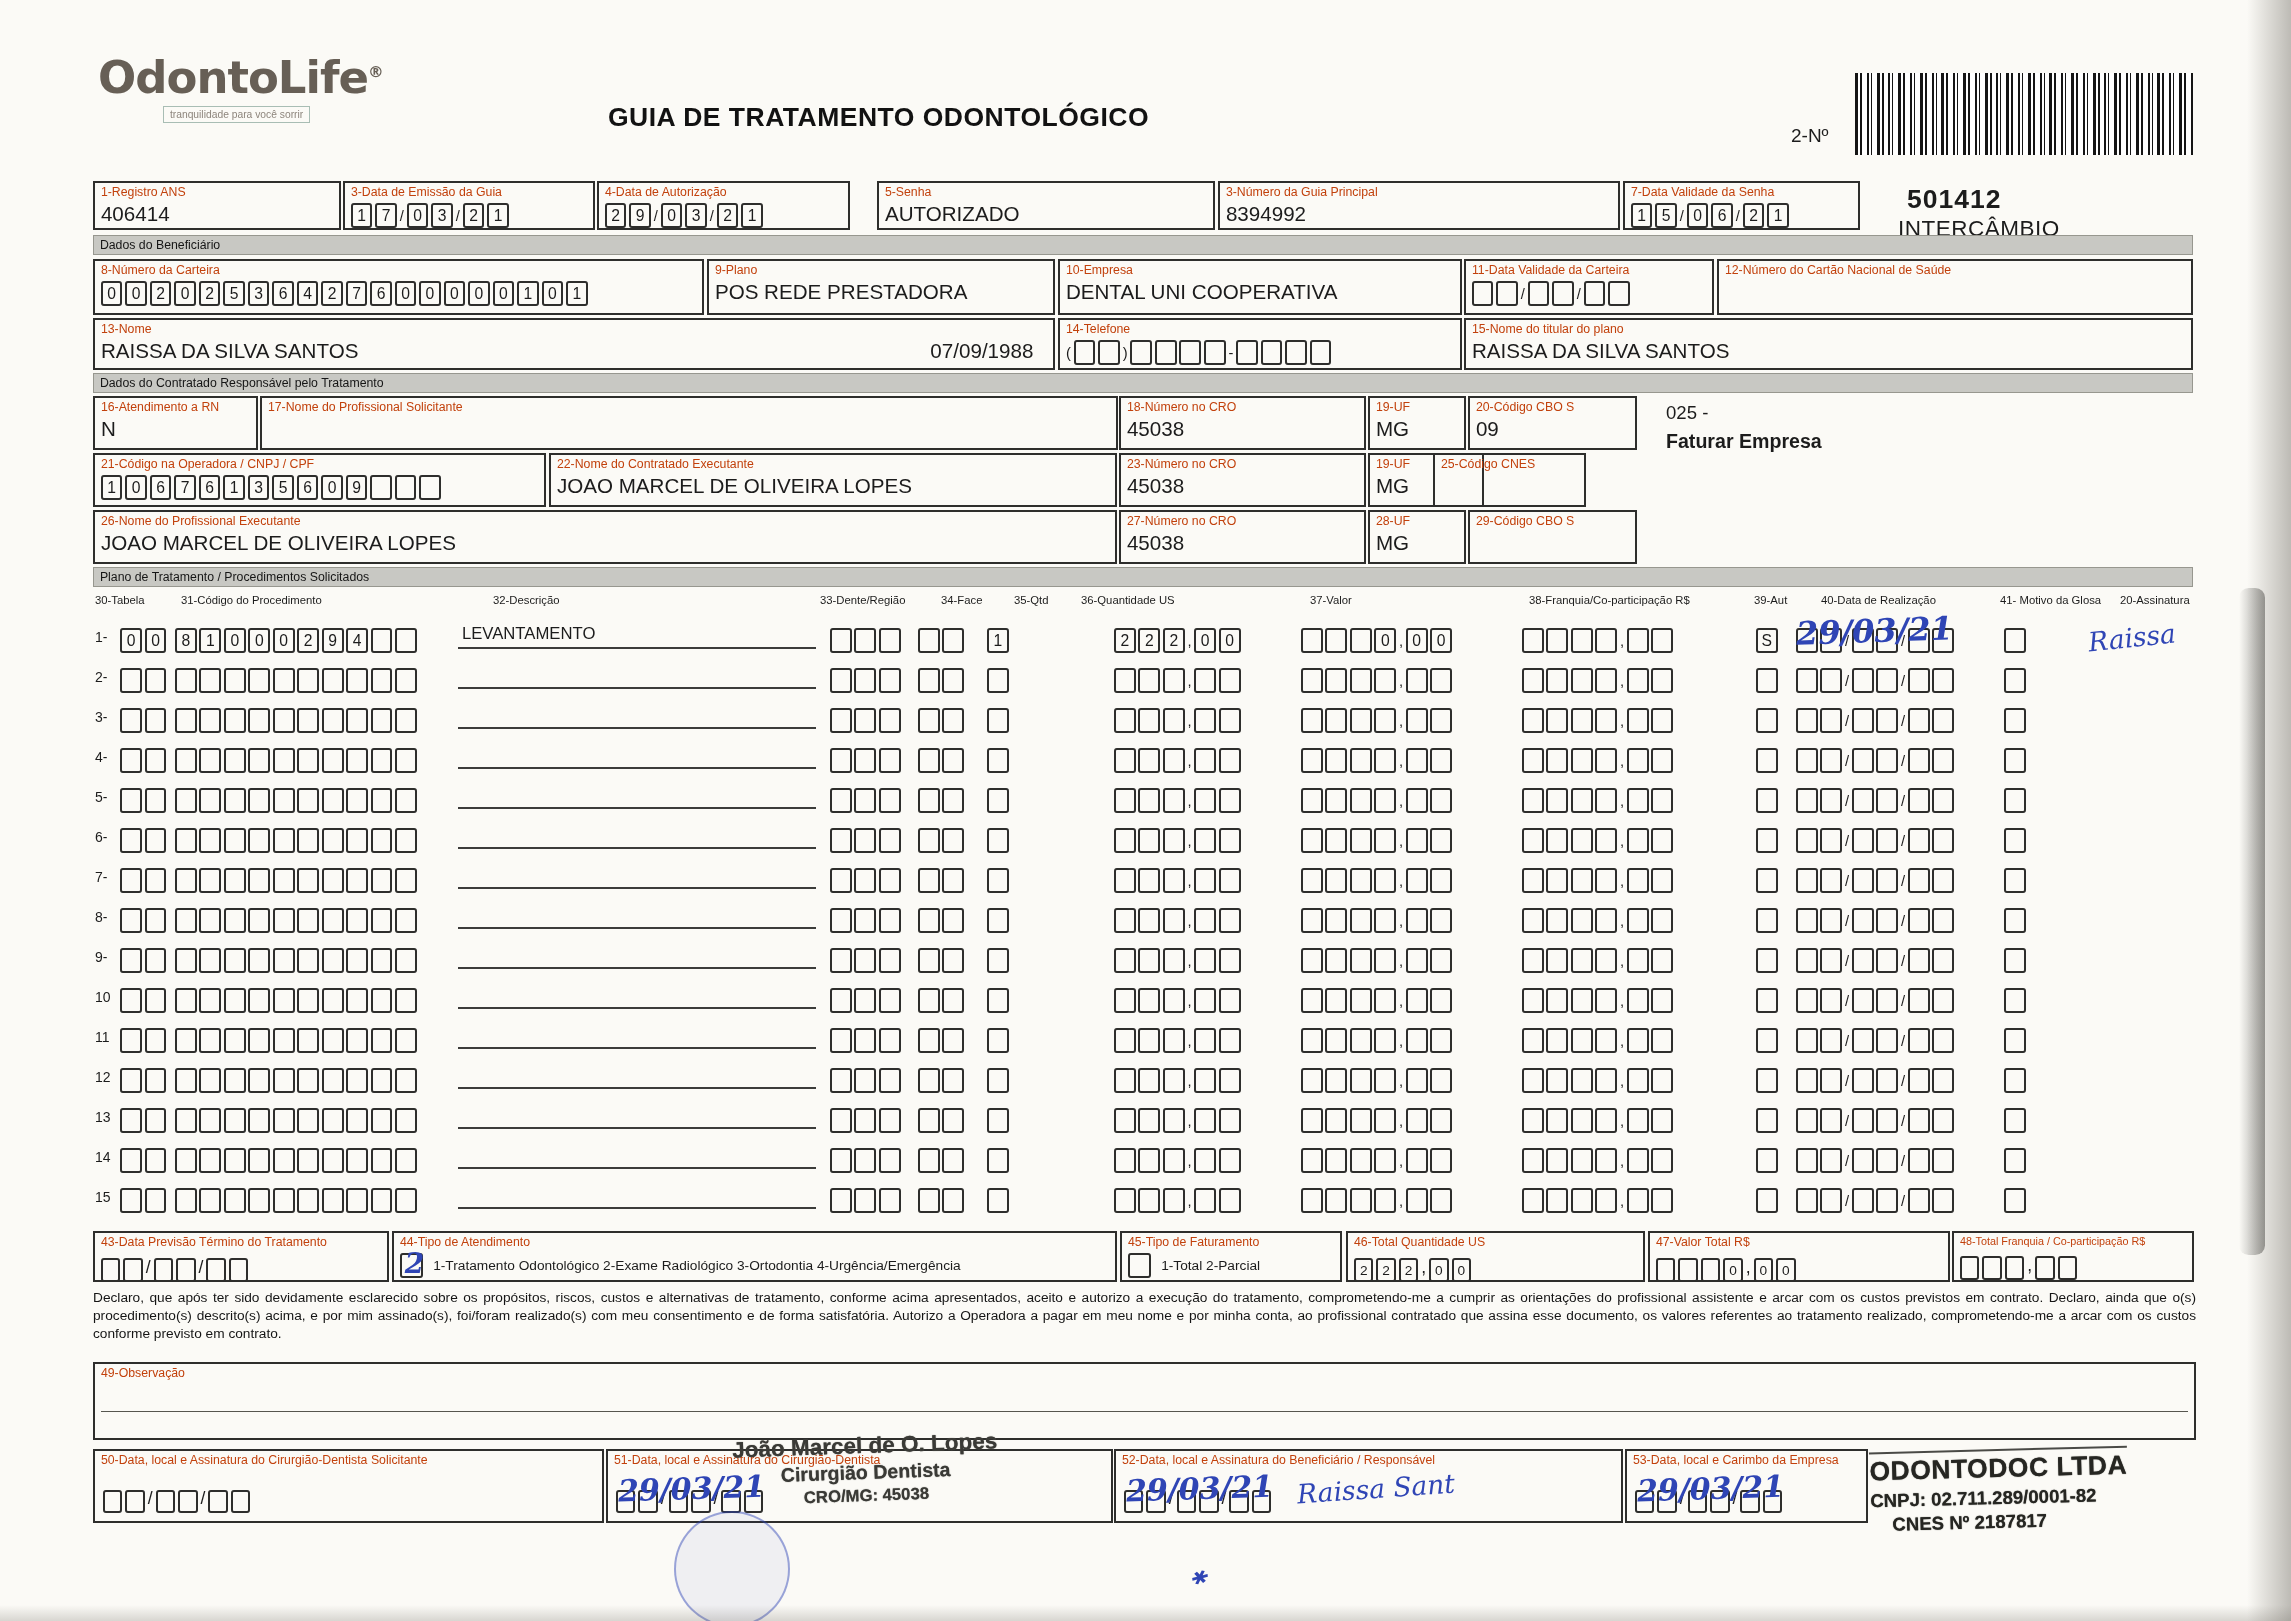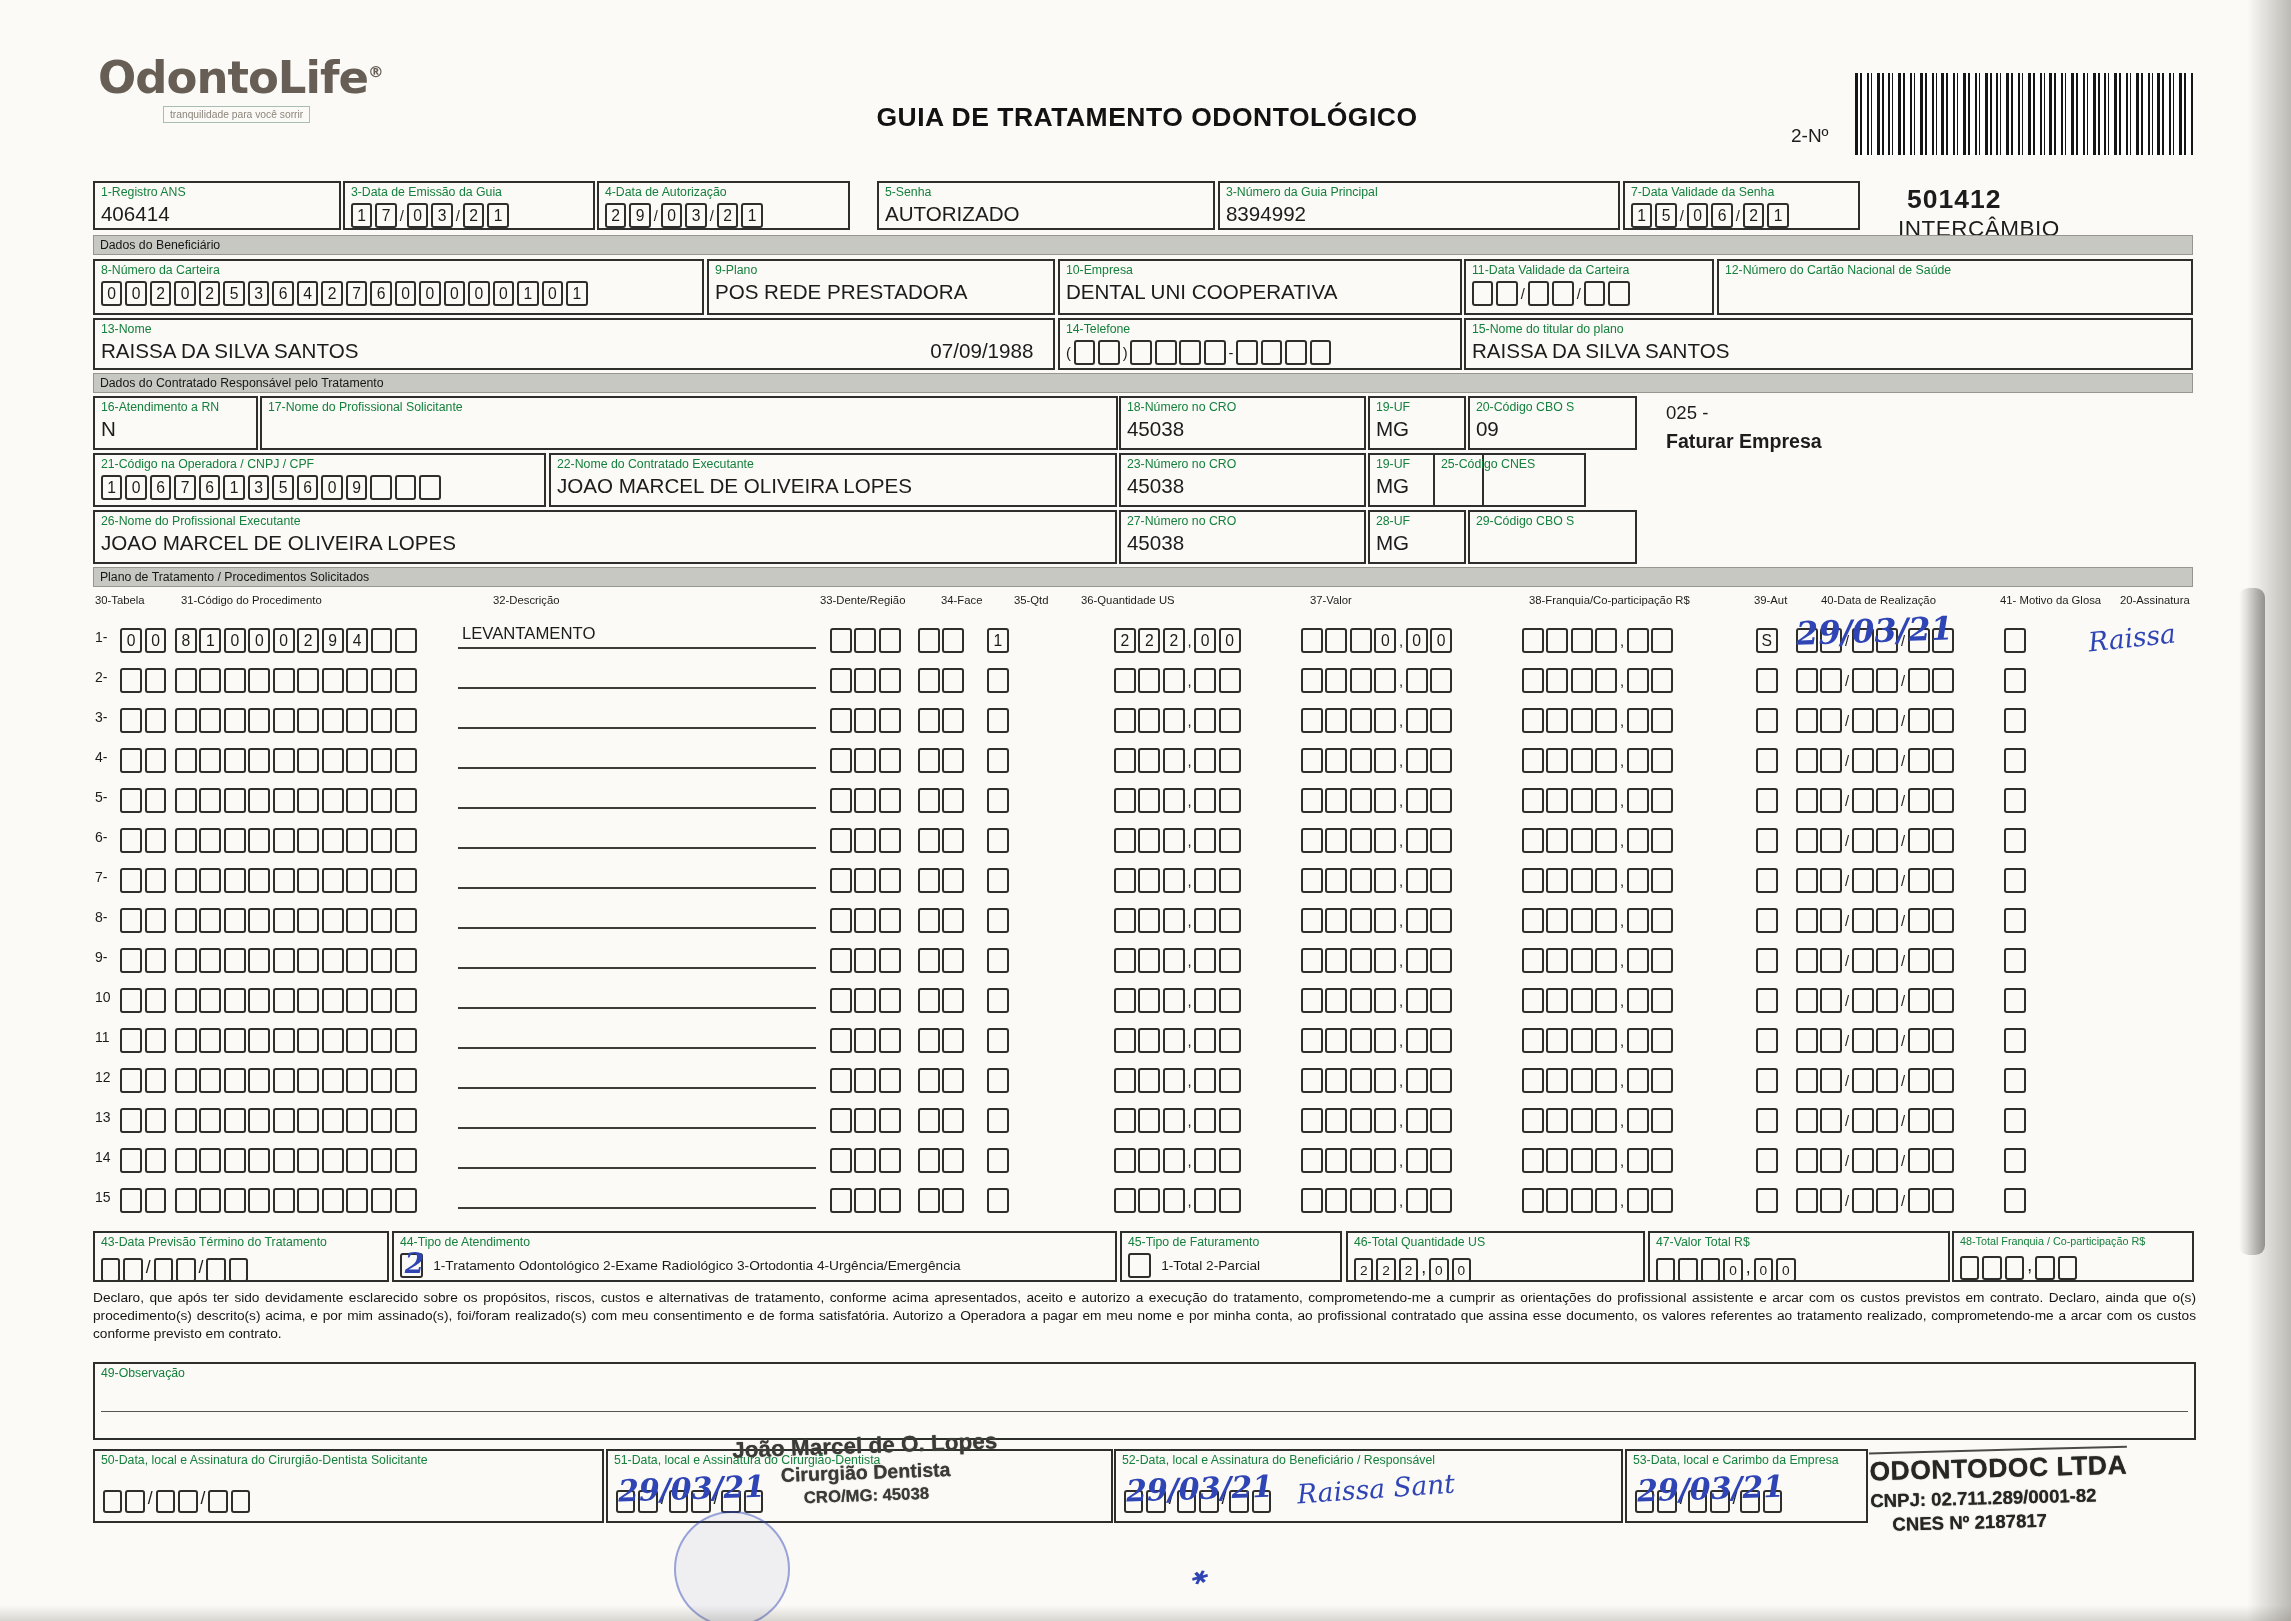--- a/index.html
+++ b/index.html
@@ -1,41 +1,41 @@
 <!DOCTYPE html>
 <html><head>
 <meta charset="utf-8">
 <style>
   *{margin:0;padding:0;box-sizing:border-box}
   body{background:#e9e7e1}
   #page{position:relative;width:2292px;height:1621px;background:#fbfaf6;overflow:hidden;
         font-family:"Liberation Sans",sans-serif;color:#1c1c1c}
   
   .fbox{position:absolute;border:2px solid #2e2e2c;padding:2px 5.9px;background:transparent}
-  .flabel{font-size:12.3px;white-space:nowrap;color:#15803d}
+  .flabel{font-size:12.3px;white-space:nowrap;color:#c2410c}
   .fvalue{font-size:20.6px;margin-top:2.9px;white-space:nowrap}
   .fvalue.split{display:flex;justify-content:space-between;padding-right:13.7px}
   
   .comb{display:flex;align-items:flex-end;gap:2.9px;margin-top:3.9px}
   .comb .cell{width:25.5px;height:31px;border:2px solid #2e2e2c;border-radius:2.9px;display:flex;
               align-items:center;justify-content:center;font-size:19.6px;flex:none}
   .comb .sep{font-size:17.6px;line-height:29px;flex:none}
   .comb.sm .cell{width:21.6px;height:25.5px;font-size:15.7px}
   .comb.sm .sep{font-size:14.7px;line-height:23.5px}
   .comb.xs .cell{width:19.6px;height:23.5px;font-size:13.7px}
   
   .secbar{position:absolute;left:93px;width:2100px;height:19.6px;background:#c8c8c3;
           border:1px solid #97978f;font-size:12.3px;padding:2px 5.9px;color:#161616}
   
   .logo{position:absolute;left:98px;top:51px}
   .logo-text{font-size:45px;font-weight:bold;color:#675f56;letter-spacing:-1px;font-family:"DejaVu Sans",sans-serif}
   .logo-text sup{font-size:15.7px;vertical-align:super}
   .logo-tag{font-size:10.3px;color:#8d857c;border:1px solid #a8bdb4;padding:2px 5.9px;
             display:inline-block;margin-left:65px;margin-top:2px}
-  .title{position:absolute;left:608px;top:102px;width:1078px;text-align:center;font-size:26.5px;
+  .title{position:absolute;left:608px;top:102px;width:1078px;font-size:26.5px;
          font-weight:bold;letter-spacing:0.5px;color:#121212}
   .barcode-label{position:absolute;left:1791px;top:125px;font-size:19px}
   .barcode{position:absolute;left:1855px;top:73px;width:338px;height:82px;
            background:repeating-linear-gradient(90deg,#151515 0 2.9px,#fff 2.9px 4.9px,#151515 4.9px 6.9px,
            #fff 6.9px 11.8px,#151515 11.8px 13.7px,#fff 13.7px 15.7px,#151515 15.7px 16.7px,#fff 16.7px 21.6px)}
   .guide-number{position:absolute;left:1907px;top:184px;font-size:26.5px;font-weight:bold;letter-spacing:1px}
   .guide-mode{position:absolute;left:1898px;top:216px;font-size:22.5px;letter-spacing:0.5px}
   
   .thlabel{position:absolute;top:594px;font-size:11.3px;white-space:nowrap;color:#1c1c1c}
   #proc-rows{position:absolute;left:93px;top:617px;width:2166px}

